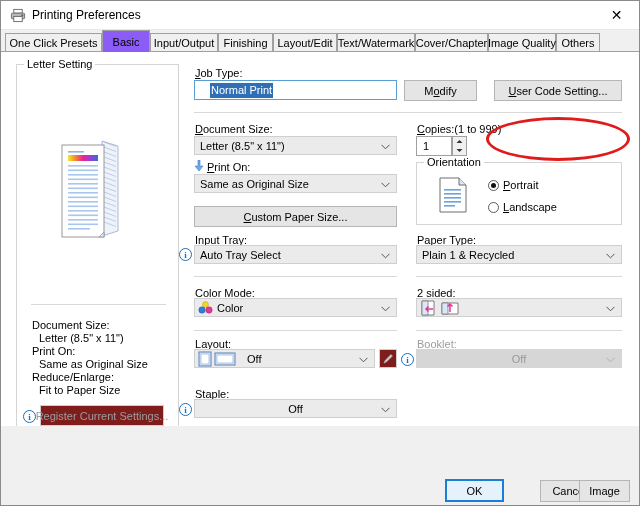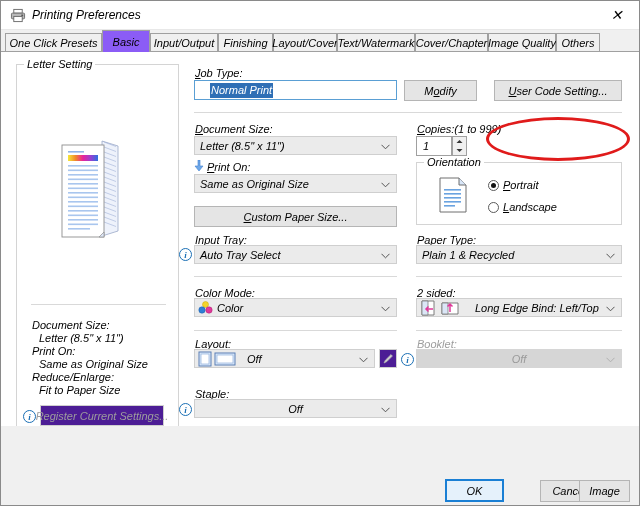--- a/index.html
+++ b/index.html
@@ -10,21 +10,20 @@
     font-size:11px;
     color:#000;
     background:#ffffff;
     overflow:hidden;
   }
   #window {
     position:relative;
     width:640px; height:506px;
     border:1px solid #8a8a8a;
     background:#f0f0f0;
-    font-style:italic;
   }
   
   #titlebar {
     position:absolute; left:0; top:0; width:638px; height:29px;
     background:#ffffff;
     border-bottom:1px solid #e8e8e8;
   }
   #title-icon {
     position:absolute; left:9px; top:7px; width:16px; height:15px;
   }
@@ -101,21 +100,21 @@
   
   .btn {
     position:absolute;
     height:21px;
     background:#e5e5e5;
     border:1px solid #b5b5b5;
     display:flex; align-items:center; justify-content:center;
     font-size:11px; white-space:nowrap;
     cursor:default;
   }
-  .btn.disabled { color:#9d9d9d; border-color:#cfcfcf; background:#4c1d95; }
+  .btn.disabled { color:#9d9d9d; border-color:#cfcfcf; background:#7f1d1d; }
   .btn.default { border:2px solid #1a7fd4; background:#e5f1fb; }
   
   .textbox {
     position:absolute; height:20px;
     background:#ffffff;
     border:1px solid #5a9fd4;
     display:flex; align-items:center;
     padding-left:15px;
     font-size:11px;
   }
@@ -187,21 +186,21 @@
     </svg>
     <div id="title-text">Printing Preferences</div>
     <div id="close-btn">✕</div>
   </div>
 
   <div id="tabstrip">
     <div class="tab" style="left:4px;   width:97px;">One Click Presets</div>
     <div class="tab active" style="left:101px; width:48px;">Basic</div>
     <div class="tab" style="left:149px; width:68px;">Input/Output</div>
     <div class="tab" style="left:217px; width:55px;">Finishing</div>
-    <div class="tab" style="left:272px; width:64px;">Layout/Cover</div>
+    <div class="tab" style="left:272px; width:64px;">Layout/Edit</div>
     <div class="tab" style="left:414px; width:73px;">Cover/Chapter</div>
     <div class="tab" style="left:336px; width:78px;">Text/Watermark</div>
     <div class="tab" style="left:487px; width:68px;">Image Quality</div>
     <div class="tab" style="left:555px; width:44px;">Others</div>
   </div>
 
   <div id="page">
 
     <div class="group" style="left:15px; top:12px; width:163px; height:392px;">
       <div class="legend">Letter Setting</div>
@@ -404,21 +403,20 @@
     <svg class="mini" style="left:197px; top:249px;" width="16" height="13" viewBox="0 0 16 13">
       <circle cx="7.5" cy="3.5" r="3" fill="#f2d32c" stroke="#c9a800" stroke-width="0.5"></circle>
       <circle cx="4" cy="9" r="3.2" fill="#2f7fd6" stroke="#1a5ea8" stroke-width="0.5"></circle>
       <circle cx="11" cy="9" r="3.2" fill="#e0399a" stroke="#ae1f73" stroke-width="0.5"></circle>
     </svg>
 
     <div class="lbl" style="left:416px; top:235px;">
       <span class="ul">2</span> sided:
     </div>
     <div class="combo" style="left:415px; top:246px; width:206px; padding-left:58px;">
-      <span>Long Edge Bind: Left/Top</span>
       <span class="chev">
         <svg width="9" height="6" viewBox="0 0 9 6">
             <path d="M0.5 0.8 L4.5 4.8 L8.5 0.8" fill="none" stroke="#555" stroke-width="1"></path>
           </svg>
       </span>
     </div>
     <svg class="mini" style="left:419px; top:248px;" width="52" height="16" viewBox="0 0 52 16">
       <path d="M2 1 L14 1 L14 15 L2 15 Z" fill="#ffffff" stroke="#6f6f6f" stroke-width="0.9"></path>
       <path d="M2 1 L8 1 L8 15 L2 15 Z" fill="#dbe6f6" stroke="#6f6f6f" stroke-width="0.7"></path>
       <path d="M13 9 L6 9 M8.5 6.5 L6 9 L8.5 11.5" fill="none" stroke="#e0399a" stroke-width="1.5"></path>

